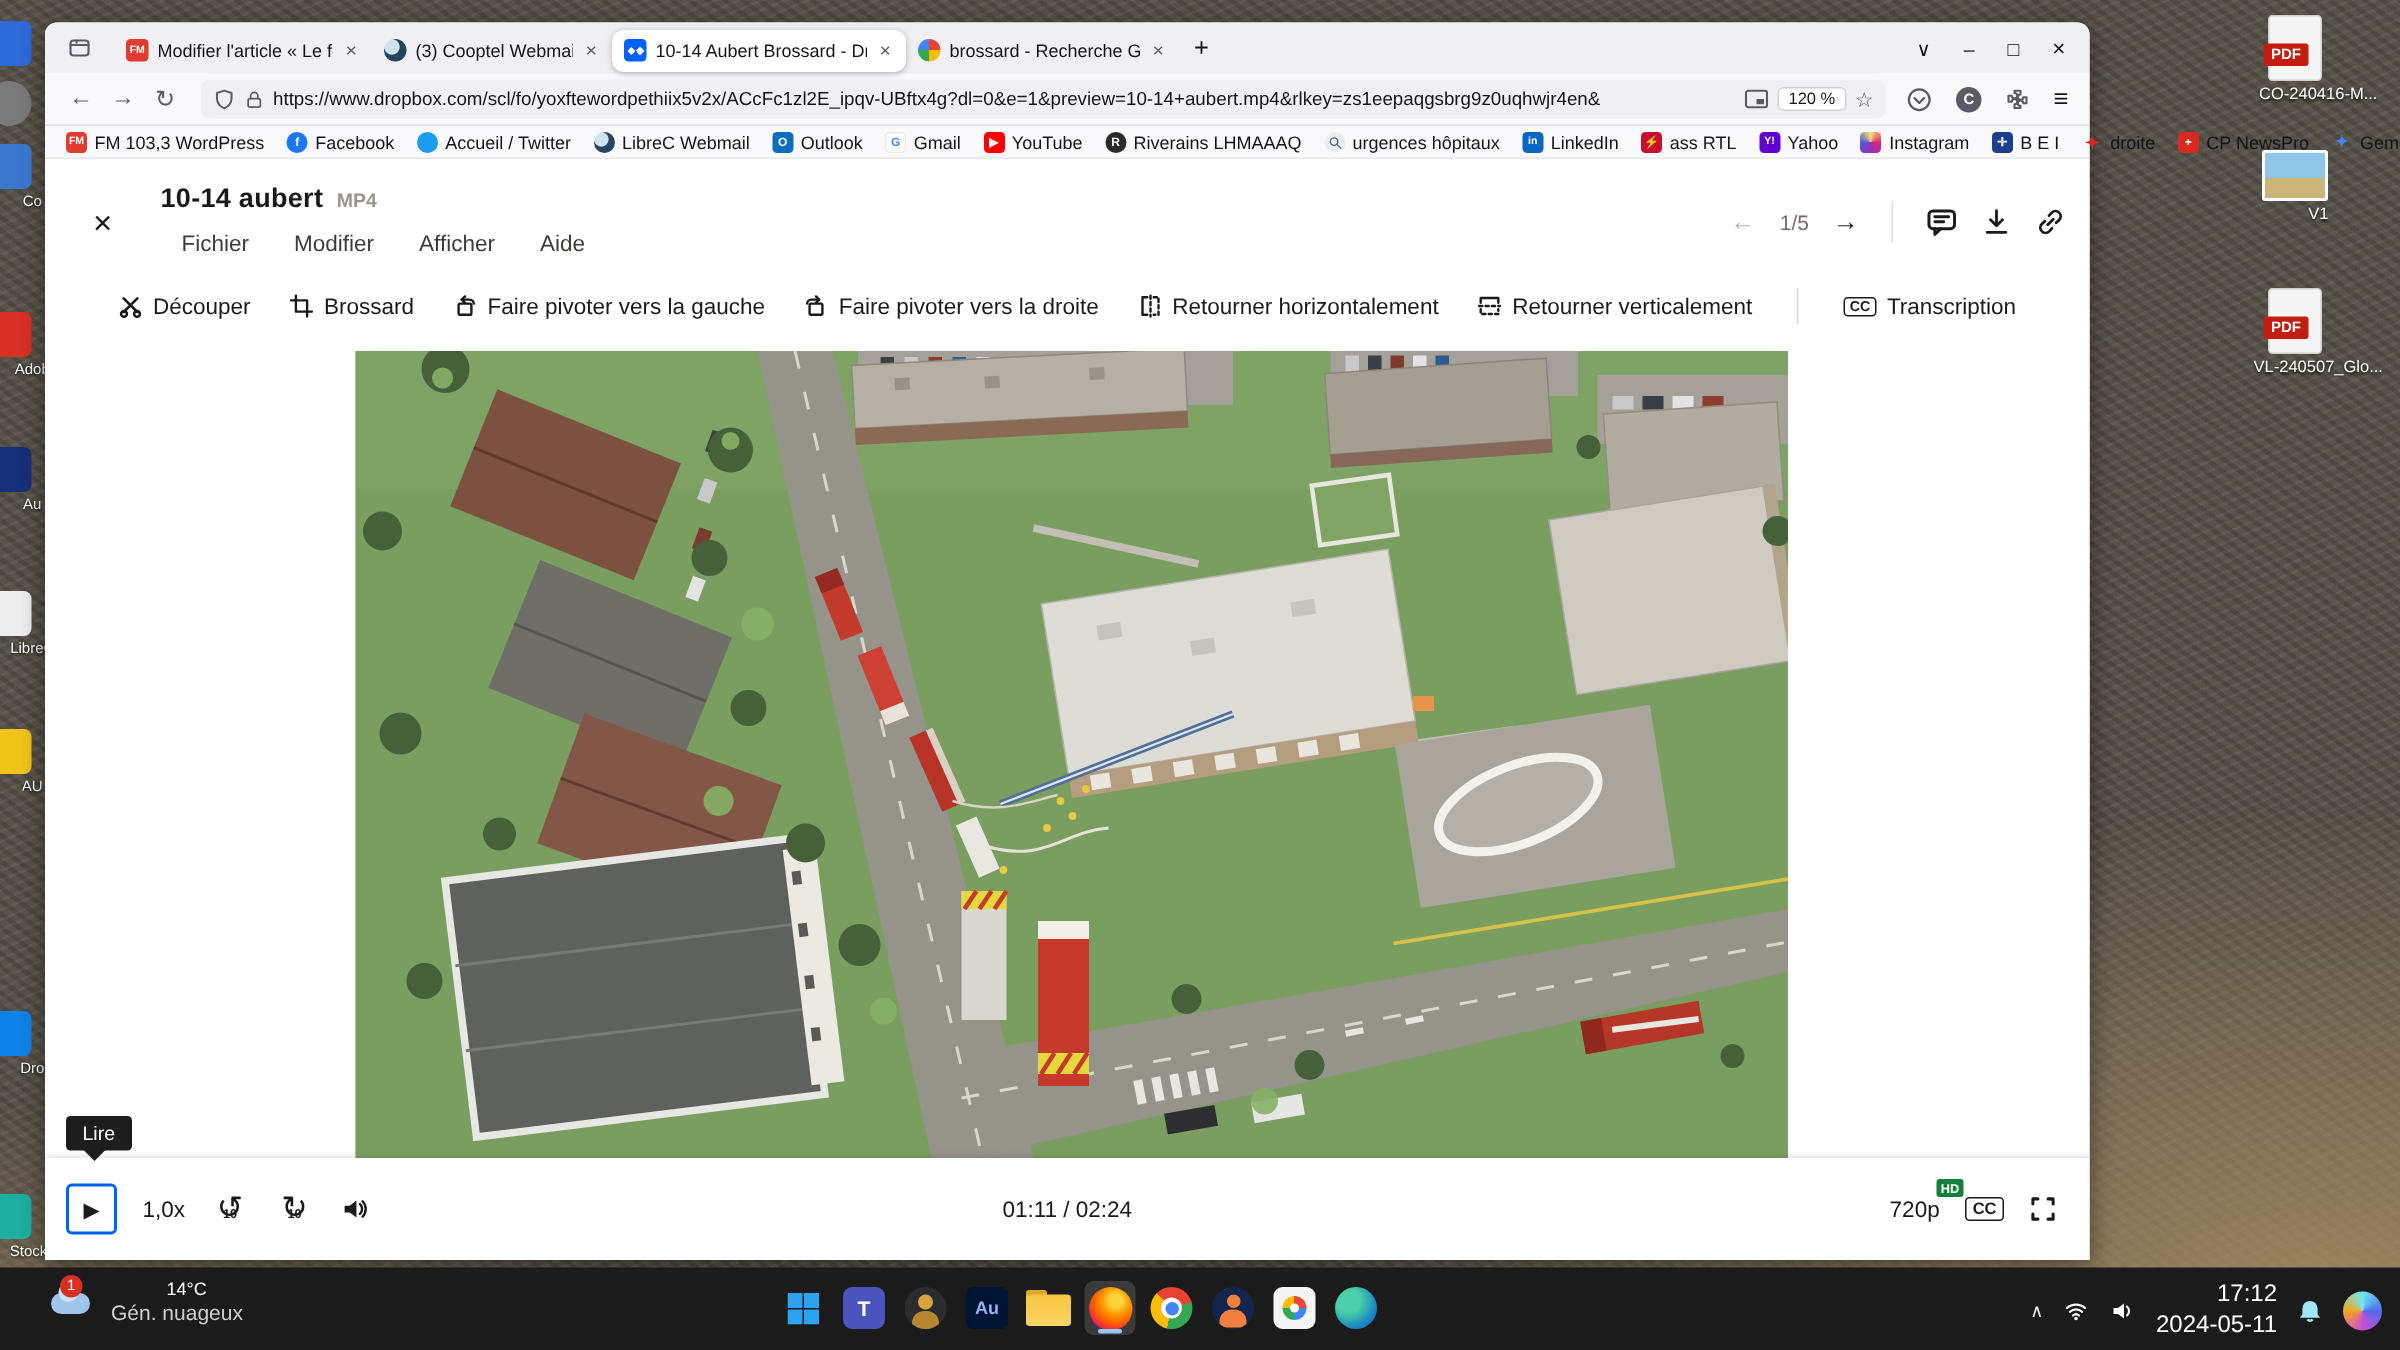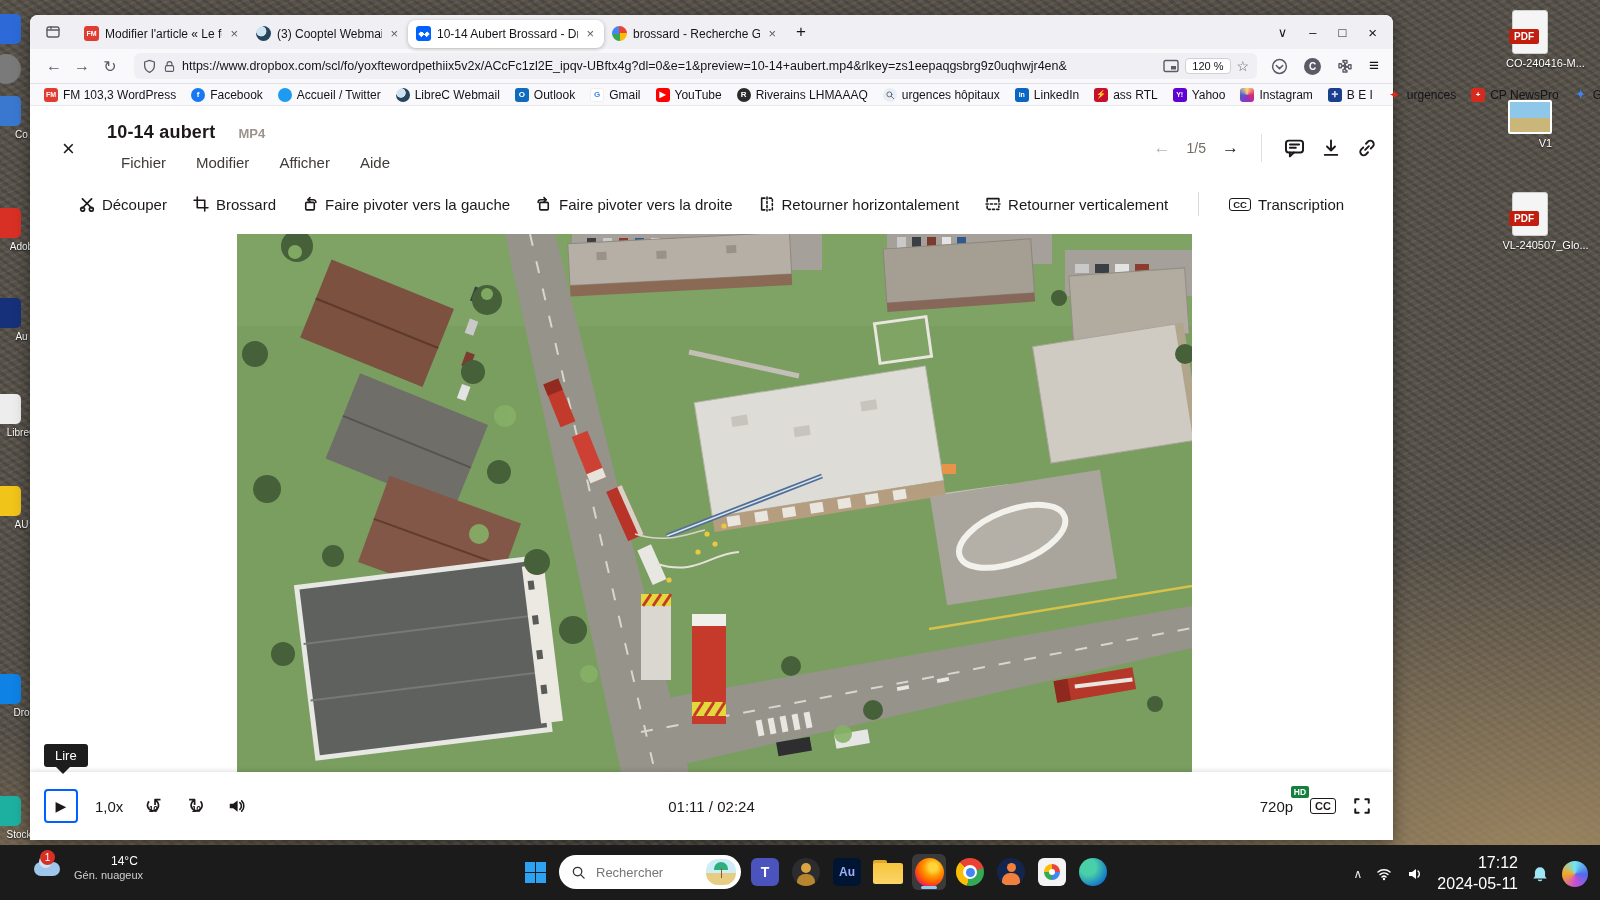--- a/index.html
+++ b/index.html
@@ -46,21 +46,21 @@
   .cbadge{width:17px;height:17px;border-radius:50%;background:#5b5b66;color:#fff;font-size:10px;font-weight:bold;display:flex;align-items:center;justify-content:center;}
   .hamb{font-size:17px;color:#15141a;}
 
   .bookmarks{height:22px;background:#f9f9fb;display:flex;align-items:center;gap:15px;padding:0 10px 0 14px;border-bottom:1px solid #e7e7ec;font-size:12px;color:#15141a;}
   .bm{display:flex;align-items:center;gap:5px;white-space:nowrap;}
   .bfav{width:14px;height:14px;border-radius:3px;flex:none;display:flex;align-items:center;justify-content:center;font-size:8px;font-weight:bold;color:#fff;}
 
   
   .db{position:relative;height:734px;background:#fff;overflow:hidden;}
   .db-close{position:absolute;left:32px;top:32px;font-size:22px;color:#1e1919;line-height:1;}
-  .db-titlerow{position:absolute;left:77px;top:16px;display:flex;align-items:baseline;gap:23px;}
+  .db-titlerow{position:absolute;left:77px;top:16px;display:flex;align-items:baseline;gap:9px;}
   .db-title{font-size:18px;font-weight:700;color:#1e1919;letter-spacing:.2px;}
   .db-type{font-size:13px;color:#9b948c;font-weight:600;}
   .db-menus{position:absolute;left:91px;top:48px;display:flex;gap:30px;font-size:15px;color:#3f3b37;}
   .db-toolbar{position:absolute;left:0;right:0;top:86px;display:flex;justify-content:center;align-items:center;gap:26px;font-size:15px;color:#1e1919;}
   .tbi{display:flex;align-items:center;gap:7px;}
   .tb-div{width:1px;height:24px;background:#ddd9d4;margin:0 4px;}
   .ccglyph{border:1.5px solid #1e1919;border-radius:3px;font-size:9.5px;font-weight:700;padding:0px 3px;color:#1e1919;}
   .preview-nav{position:absolute;top:28px;right:16px;display:flex;align-items:center;gap:16px;}
   .pn-prev{color:#b8b2ab;font-size:17px;}
   .pn-count{color:#736c64;font-size:14px;}
@@ -84,21 +84,21 @@
   .tooltip::after{content:"";position:absolute;left:11px;bottom:-7px;border:8px solid transparent;border-top-color:#1d1d1d;border-bottom:0;}
 
   
   #taskbar{position:absolute;left:0;bottom:0;width:1600px;height:55px;background:#1b1b1b;}
   .weather{position:absolute;left:32px;top:7px;display:flex;align-items:center;gap:8px;color:#fff;}
   .wicon{position:relative;width:34px;height:32px;}
   .cloud{position:absolute;left:2px;top:10px;width:26px;height:14px;background:#9fc6ea;border-radius:10px;}
   .cloud::before{content:"";position:absolute;left:5px;top:-7px;width:13px;height:13px;background:#cfe4f5;border-radius:50%;}
   .wbadge{position:absolute;left:8px;top:-2px;width:15px;height:15px;background:#d93025;border-radius:50%;color:#fff;font-size:10px;display:flex;align-items:center;justify-content:center;z-index:2;}
   .wtemp{font-size:12px;line-height:1.25;margin-left:37px;}
-  .wcond{font-size:11px;color:#cfcfcf;line-height:1.25;}
+  .wcond{font-size:14px;color:#cfcfcf;line-height:1.25;}
   .tb-center{position:absolute;left:518px;top:9px;display:flex;align-items:center;gap:7px;}
   .startlogo{width:34px;height:36px;display:flex;align-items:center;justify-content:center;}
   .searchpill{width:182px;height:34px;background:#fff;border-radius:17px;display:flex;align-items:center;gap:8px;padding:0 5px 0 12px;}
   .searchpill input{border:none;outline:none;flex:1;font-size:13px;color:#333;background:transparent;min-width:0;}
   .beach{width:30px;height:26px;border-radius:12px;overflow:hidden;position:relative;background:linear-gradient(#cdeef7 55%,#e7cd84 55%);flex:none;}
   .beach::before{content:"";position:absolute;left:8px;top:3px;width:14px;height:8px;background:#2fae7e;border-radius:7px 7px 0 0;}
   .beach::after{content:"";position:absolute;left:14.5px;top:9px;width:1.6px;height:10px;background:#8a5a33;}
   .tbicon{width:34px;height:36px;border-radius:6px;display:flex;align-items:center;justify-content:center;position:relative;}
   .tbicon.open{background:#3a3a3a;}
   .tbicon.open::after{content:"";position:absolute;bottom:1px;left:9px;width:16px;height:3px;border-radius:2px;background:#98c7f0;}
@@ -321,21 +321,21 @@
       <span class="bm">
           <span class="bfav" style="background:conic-gradient(#feda75,#d62976,#962fbf,#4f5bd5,#feda75)"></span>
           <span>Instagram</span>
         </span>
       <span class="bm">
           <span class="bfav" style="background:#1a3f8f">✛</span>
           <span>B E I</span>
         </span>
       <span class="bm">
           <span class="bfav" style="background:transparent;color:#d52b1e;font-size:12px">✦</span>
-          <span>urgences</span>
+          <span>droite</span>
         </span>
       <span class="bm">
           <span class="bfav" style="background:#d52b1e">+</span>
           <span>CP NewsPro</span>
         </span>
       <span class="bm">
           <span class="bfav" style="background:transparent;color:#4285f4;font-size:11px">✦</span>
           <span>Gemini</span>
         </span>
 
@@ -688,28 +688,20 @@
 
     <div class="tb-center">
       <span class="startlogo">
         <svg width="21" height="21" viewBox="0 0 21 21">
           <rect x="0" y="0" width="10" height="10" fill="#2ba3f2"></rect>
             <rect x="11" y="0" width="10" height="10" fill="#2ba3f2"></rect>
           <rect x="0" y="11" width="10" height="10" fill="#2ba3f2"></rect>
             <rect x="11" y="11" width="10" height="10" fill="#2ba3f2"></rect>
         </svg>
       </span>
-      <div class="searchpill">
-        <svg width="15" height="15" viewBox="0 0 16 16" class="ico-grey" style="stroke:#333">
-            <circle cx="7" cy="7" r="4.5"></circle>
-            <path d="M10.5 10.5 14 14"></path>
-          </svg>
-        <input placeholder="Rechercher" style="">
-        <span class="beach"></span>
-      </div>
       <span class="tbicon">
           <span class="ic-teams">T</span>
         </span>
       <span class="tbicon">
           <span class="ic-char"></span>
         </span>
       <span class="tbicon">
           <span class="ic-au">Au</span>
         </span>
       <span class="tbicon">

